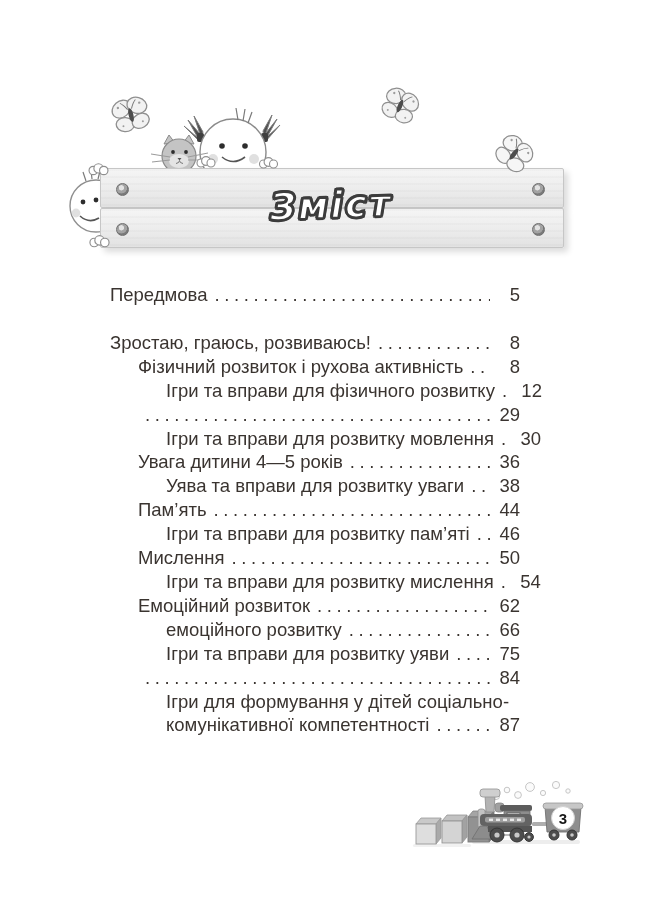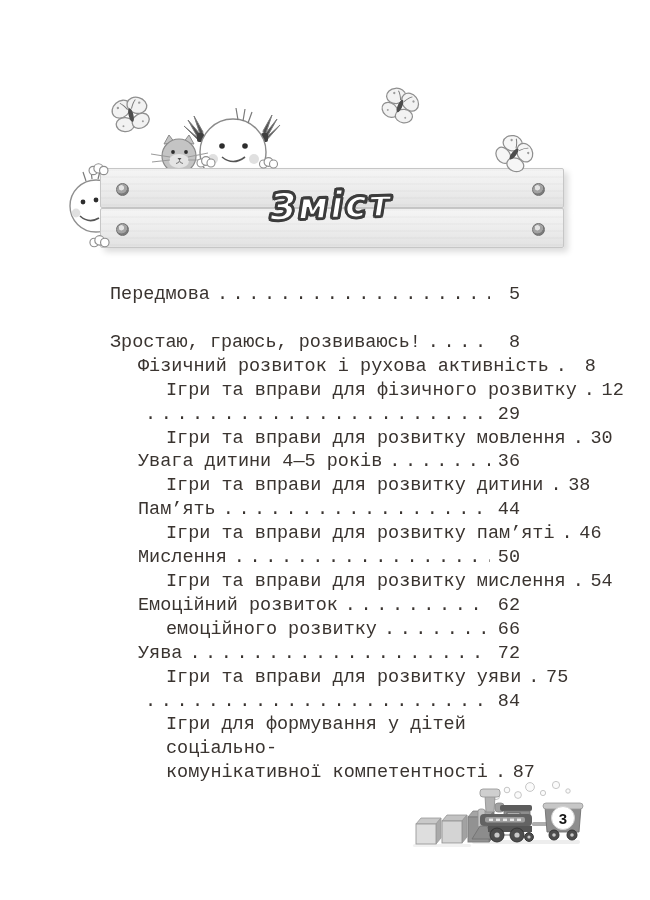--- a/index.html
+++ b/index.html
@@ -27,21 +27,21 @@
 
   .sign-title{position:absolute;left:0;top:50%;width:100%;transform:translateY(-54%) rotate(-2deg);
         margin:0;text-align:center;z-index:5;
         font-family:"DejaVu Sans",sans-serif;font-style:italic;font-weight:700;
         font-size:37px;letter-spacing:2px;color:#ffffff;
         -webkit-text-stroke:2px #3c3c3c;
         text-shadow:2px 0 0 #3c3c3c,-2px 0 0 #3c3c3c,0 2px 0 #3c3c3c,0 -2px 0 #3c3c3c,
                     1.5px 1.5px 0 #3c3c3c,-1.5px 1.5px 0 #3c3c3c,1.5px -1.5px 0 #3c3c3c,-1.5px -1.5px 0 #3c3c3c;}
 
   
-  .toc{position:absolute;left:110px;top:283px;width:410px;font-size:18.5px;line-height:23.9px;font-family:Liberation Mono, monospace;}
+  .toc{position:absolute;left:110px;top:283px;width:410px;font-size:18.5px;line-height:23.9px;}
   .row{display:flex;align-items:baseline;}
   .row2{display:block;}
   .row2 .cont{display:flex;align-items:flex-start;}
   .lvl0{padding-left:0;}
   .lvl1{padding-left:28px;}
   .lvl2{padding-left:56px;}
   .gap-after{margin-bottom:24px;}
   .lbl{white-space:nowrap;}
   .dots{flex:1 1 0;min-width:10px;overflow:hidden;white-space:nowrap;padding-left:7px;}
   .dots::after{content:"...................................................................";
@@ -216,21 +216,21 @@
       <span class="pg">30</span>
     </div>
 
     <div class="row lvl1">
       <span class="lbl">Увага дитини 4—5 років</span>
       <span class="dots"></span>
       <span class="pg">36</span>
     </div>
 
     <div class="row lvl2">
-      <span class="lbl">Ігри та вправи для розвитку дитини</span>
+      <span class="lbl">Уява та вправи для розвитку уваги</span>
       <span class="dots"></span>
       <span class="pg">38</span>
     </div>
 
     <div class="row lvl1">
       <span class="lbl">Пам’ять</span>
       <span class="dots"></span>
       <span class="pg">44</span>
     </div>
 
@@ -259,25 +259,20 @@
     </div>
 
     <div class="row2 lvl2">
       <div class="cont">
         <span class="lbl">емоційного розвитку</span>
         <span class="dots"></span>
         <span class="pg">66</span>
       </div>
     </div>
 
-    <div class="row lvl1">
-      <span class="lbl">Уява</span>
-      <span class="dots"></span>
-      <span class="pg">72</span>
-    </div>
 
     <div class="row lvl2">
       <span class="lbl">Ігри та вправи для розвитку уяви</span>
       <span class="dots"></span>
       <span class="pg">75</span>
     </div>
 
     <div class="row lvl1">
       <span class="dots"></span>
       <span class="pg">84</span>

